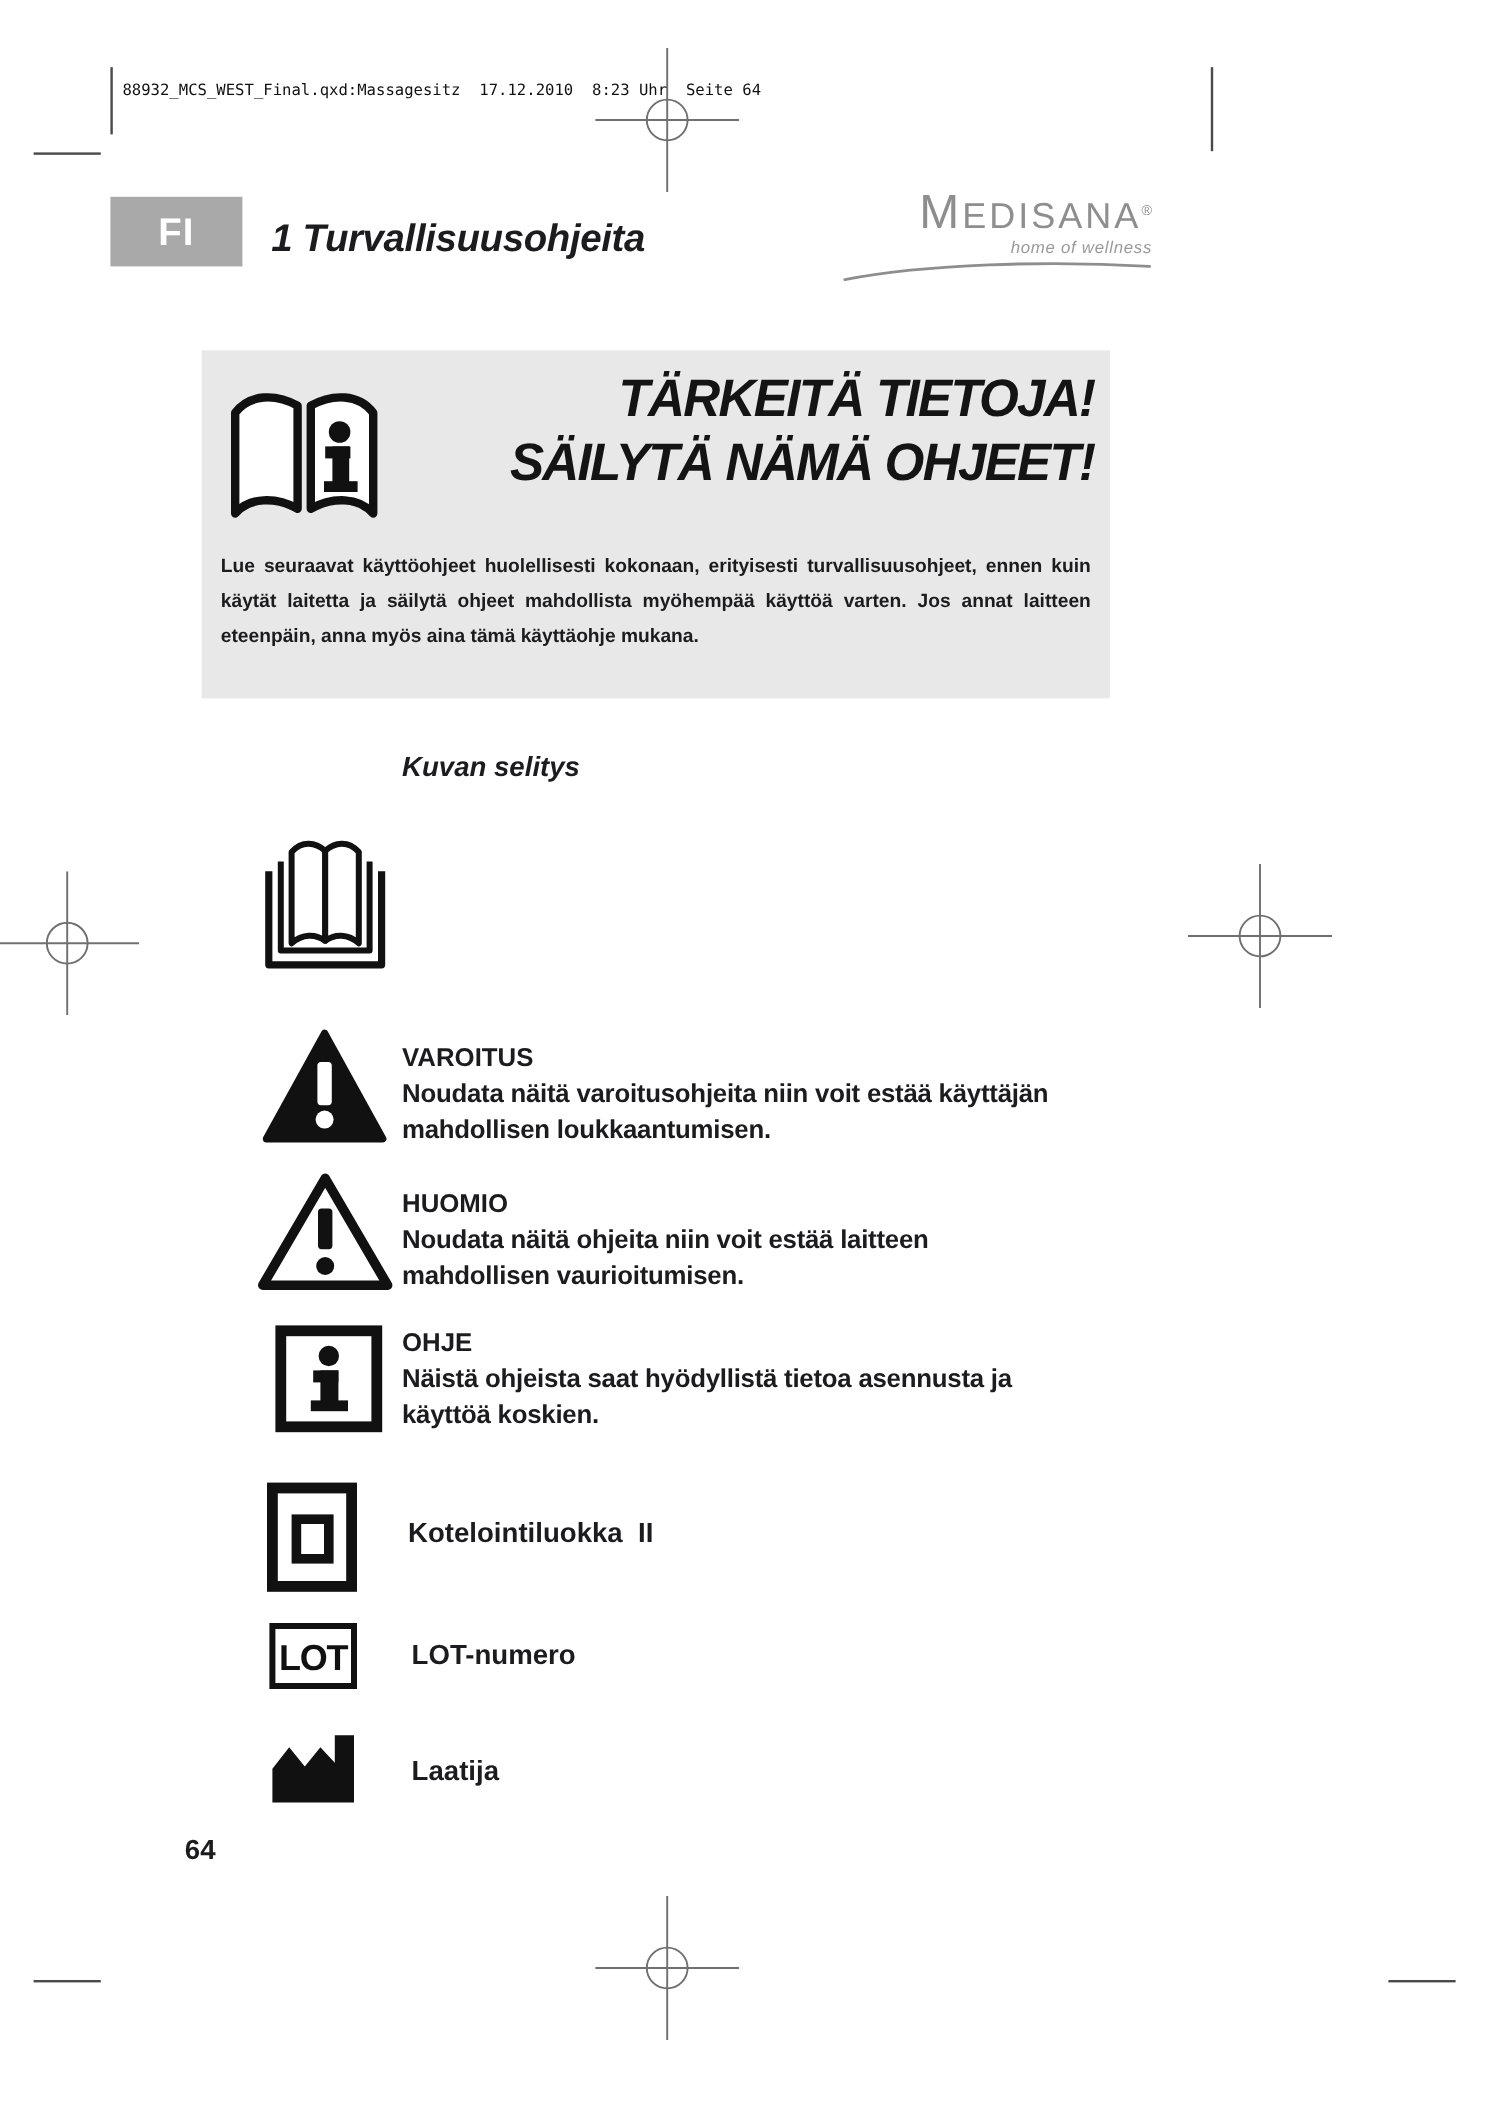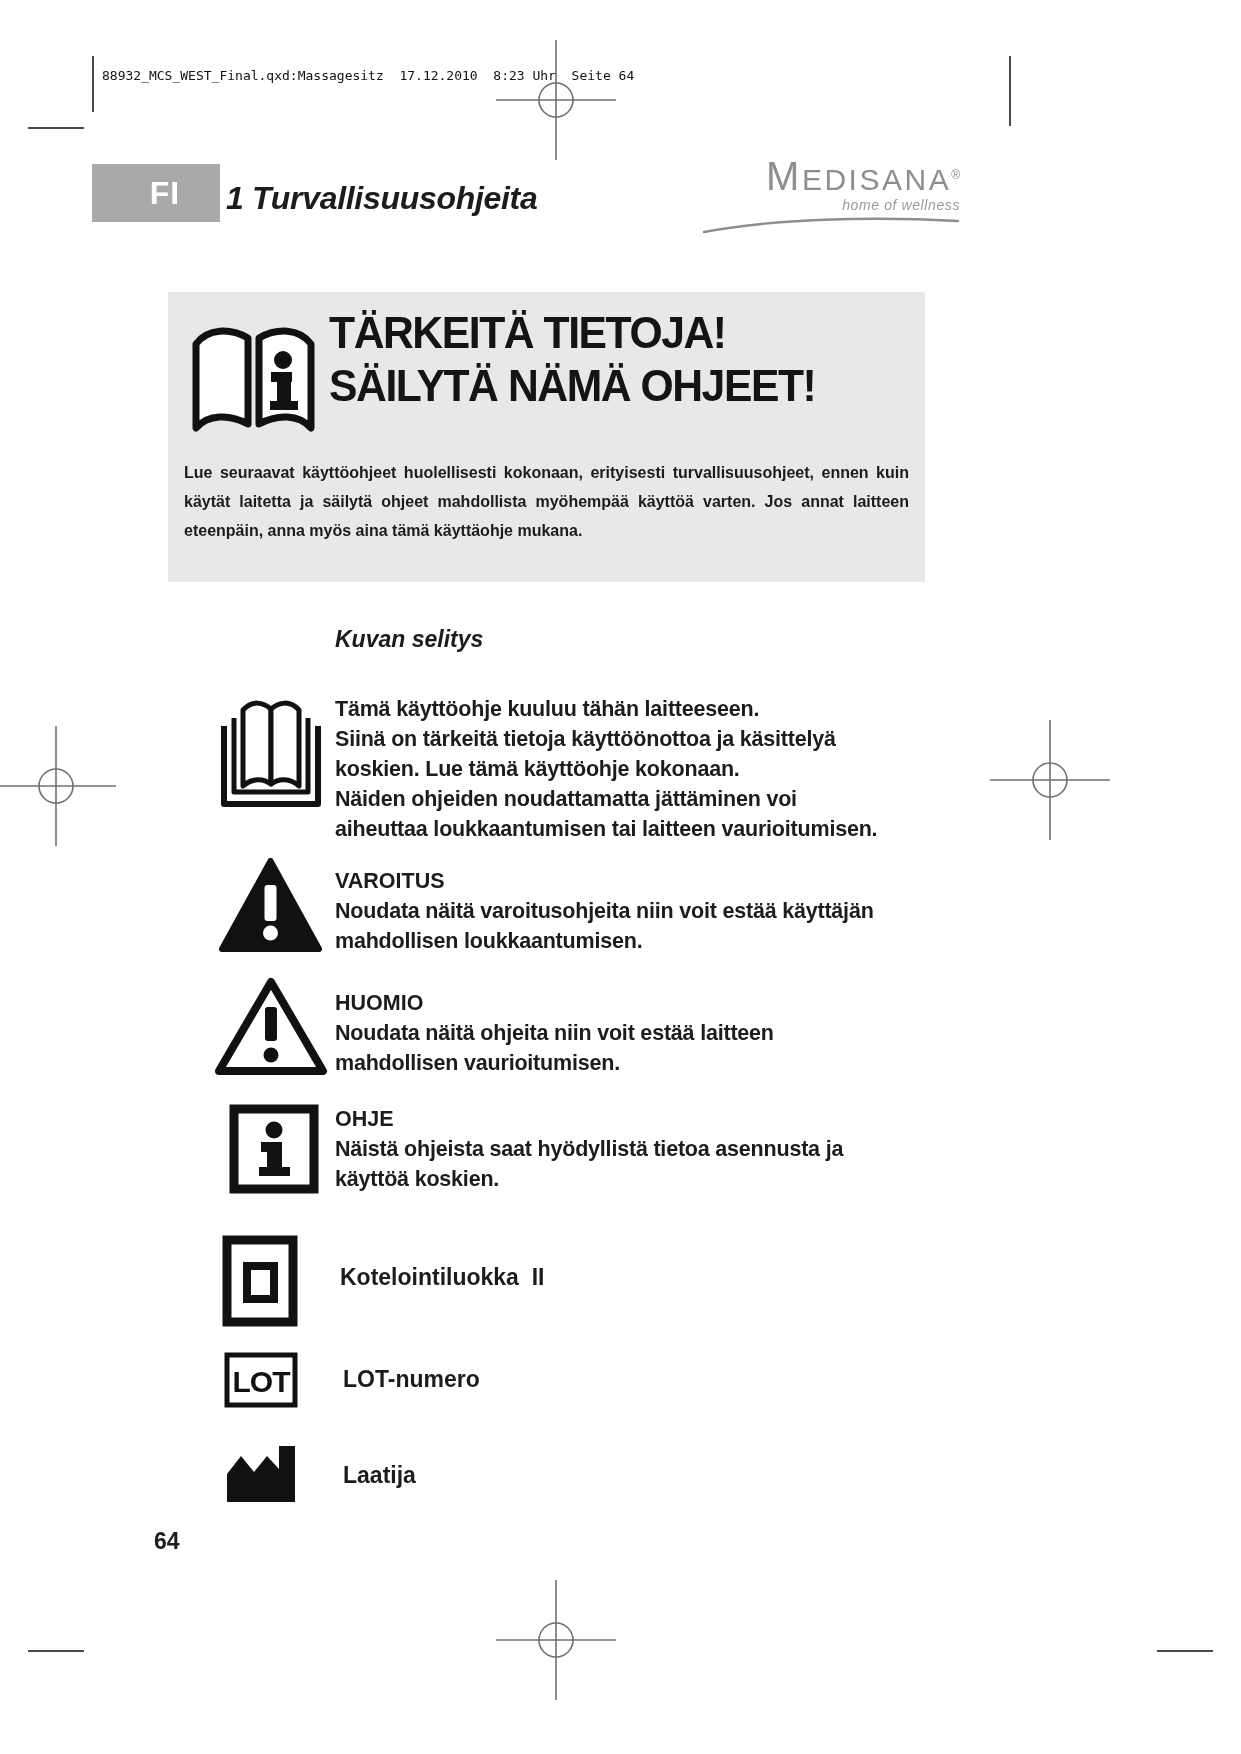--- a/index.html
+++ b/index.html
@@ -25,21 +25,21 @@
   
   .logo{width:262px;text-align:right;}
   .brand{font-size:30px;color:#8e8e8e;letter-spacing:2.5px;font-weight:400;line-height:34px;}
   .brand::first-letter{font-size:40px;}
   .brand sup{font-size:12px;letter-spacing:0;}
   .tagline{font-size:14px;color:#9a9a9a;letter-spacing:0.6px;margin-top:0px;
            font-style:italic;}
 
   
   .imp-box{background:#e8e8e8;}
-  .box-titles{position:absolute;left:152px;right:4px;top:14px;text-align:left;}
+  .box-titles{position:absolute;left:152px;right:4px;top:14px;text-align:right;font-style:italic;}
   .box-title{font-size:44px;font-weight:800;line-height:53px;letter-spacing:-1.5px;
              transform:scaleX(0.97);transform-origin:center;color:#141414;}
   .box-body{position:absolute;left:16px;right:16px;top:166px;font-weight:700;
             font-size:16px;line-height:29px;text-align:justify;color:#1c1c1e;}
 
   .legend-heading{font-weight:700;font-style:italic;font-size:23px;}
   .lines{white-space:pre-line;font-weight:700;font-size:21.5px;line-height:30px;
          letter-spacing:-0.2px;}
   .item-heading{font-weight:700;font-size:21.5px;line-height:30px;}
   .item-label{font-weight:700;font-size:23px;white-space:pre-wrap;}
@@ -72,21 +72,21 @@
       <circle cx="60" cy="60" r="17"></circle>
   </svg>
   <svg class="abs reg" style="left:496px;top:1580px;" width="120" height="120" viewBox="0 0 120 120">
     <line x1="0" y1="60" x2="120" y2="60"></line>
       <line x1="60" y1="0" x2="60" y2="120"></line>
       <circle cx="60" cy="60" r="17"></circle>
   </svg>
 
   <div class="abs print-header" style="left:102px;top:68px;">88932_MCS_WEST_Final.qxd:Massagesitz  17.12.2010  8:23 Uhr  Seite 64</div>
 
-  <div class="abs lang-badge" style="left:92px;top:164px;width:110px;height:58px;line-height:58px;padding-left:18px;">FI</div>
+  <div class="abs lang-badge" style="left:92px;top:164px;width:110px;height:58px;line-height:58px;">FI</div>
   <div class="abs section-title" style="left:226px;top:180px;">1 Turvallisuusohjeita</div>
 
   <div class="abs logo" style="left:698px;top:158px;">
     <div class="brand"><span>MEDISANA</span><sup>®</sup></div>
     <div class="tagline">home of wellness</div>
     <svg width="258" height="24" viewBox="0 0 258 24">
       <path d="M2 19 C70 6 170 3 256 8" fill="none" stroke="#8e8e8e" stroke-width="2.4" stroke-linecap="round"></path>
     </svg>
   </div>
 
@@ -107,25 +107,20 @@
   </div>
 
   <div class="abs legend-heading" style="left:335px;top:626px;">Kuvan selitys</div>
 
   <svg class="abs" style="left:218px;top:690px;" width="106" height="120" viewBox="0 0 106 120">
     <path d="M6 36 V114 H100 V36" fill="#fff" stroke="#111" stroke-width="6" stroke-linejoin="round"></path>
     <path d="M16 28 V102 H90 V28" fill="#fff" stroke="#111" stroke-width="5" stroke-linejoin="round"></path>
     <path d="M25 20 C34 10 45 12 53 19 L53 94 C45 88 34 88 25 96 Z" fill="#fff" stroke="#111" stroke-width="5" stroke-linejoin="round"></path>
     <path d="M81 20 C72 10 61 12 53 19 L53 94 C61 88 72 88 81 96 Z" fill="#fff" stroke="#111" stroke-width="5" stroke-linejoin="round"></path>
   </svg>
-  <div class="abs lines" style="left:335px;top:694px;width:600px;">Tämä käyttöohje kuuluu tähän laitteeseen.
-Siinä on tärkeitä tietoja käyttöönottoa ja käsittelyä
-koskien. Lue tämä käyttöohje kokonaan.
-Näiden ohjeiden noudattamatta jättäminen voi
-aiheuttaa loukkaantumisen tai laitteen vaurioitumisen.</div>
 
   <svg class="abs" style="left:218px;top:855px;" width="105" height="100" viewBox="0 0 105 100">
     <path d="M52.5 6 L101 94 H4 Z" fill="#111" stroke="#111" stroke-width="6" stroke-linejoin="round"></path>
     <rect x="46.5" y="30" width="12" height="36" rx="3" fill="#fff"></rect>
     <circle cx="52.5" cy="78" r="7.5" fill="#fff"></circle>
   </svg>
   <div class="abs" style="left:335px;top:866px;width:600px;">
     <div class="item-heading">VAROITUS</div>
     <div class="lines">Noudata näitä varoitusohjeita niin voit estää käyttäjän
 mahdollisen loukkaantumisen.</div>

